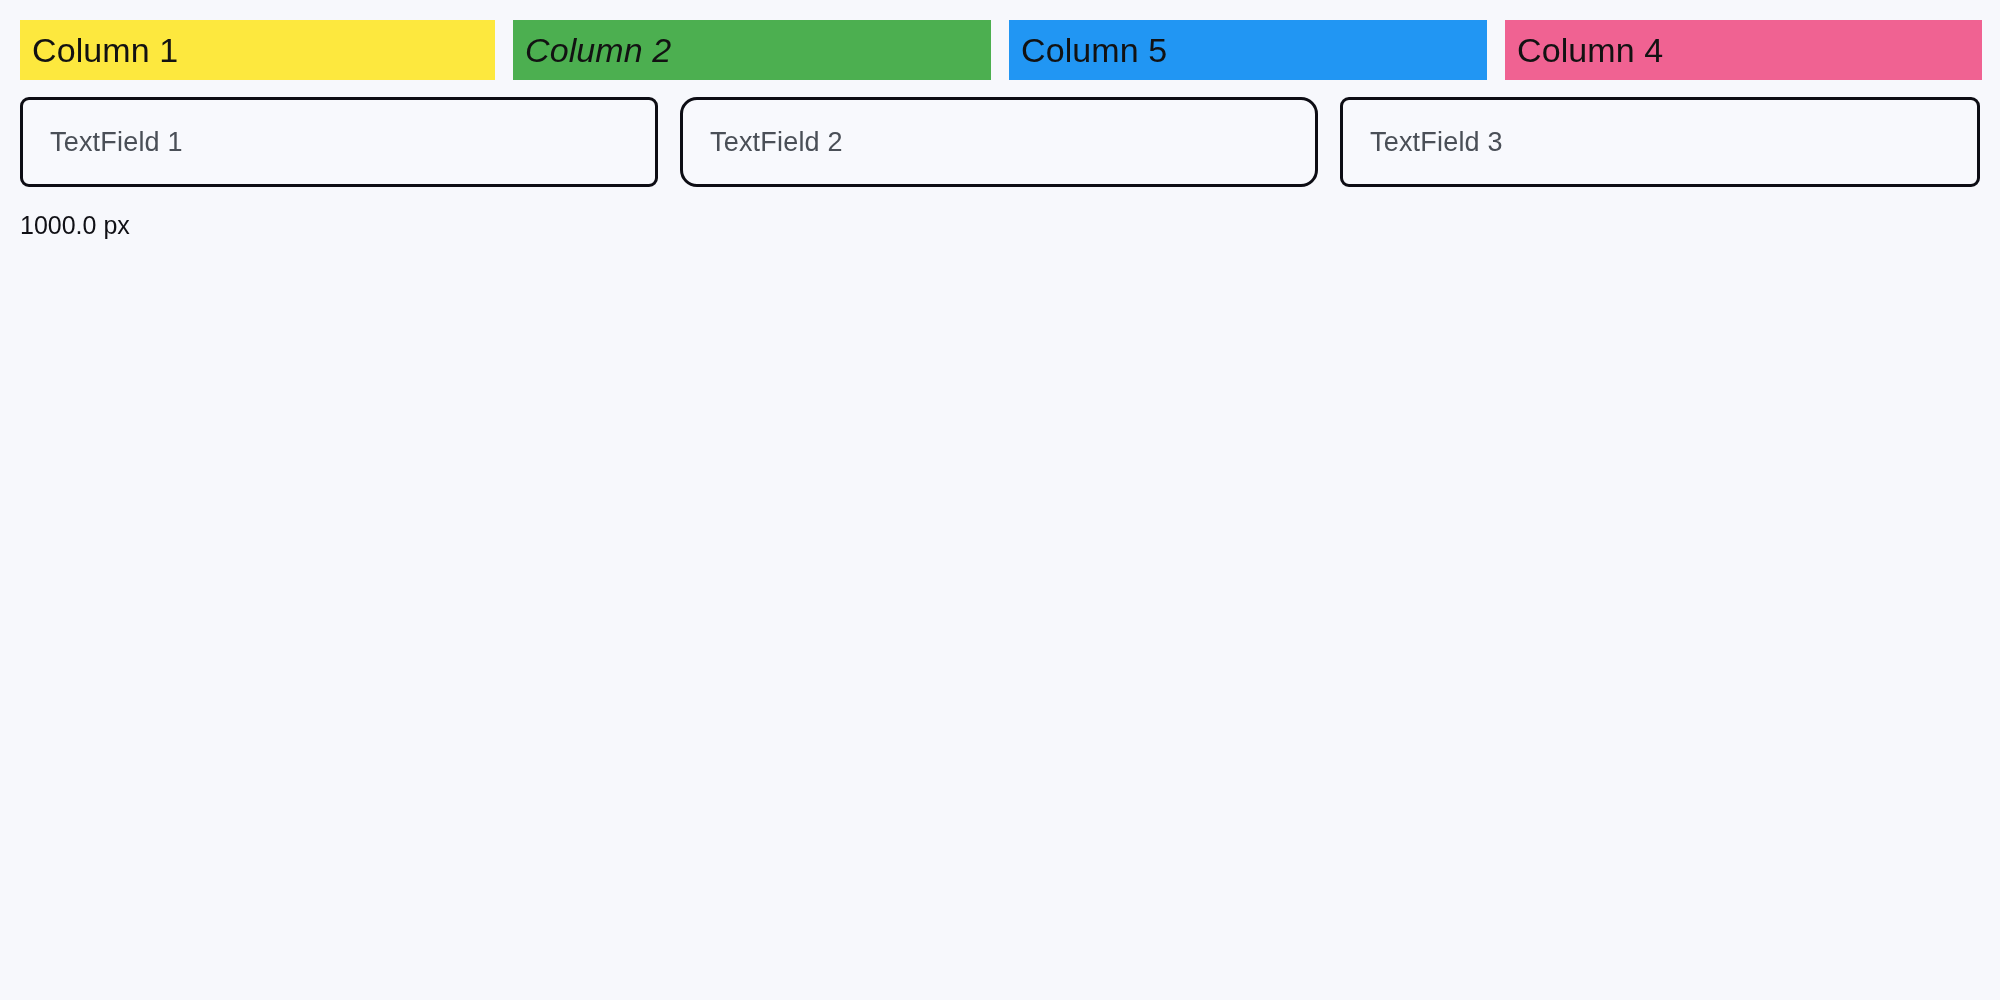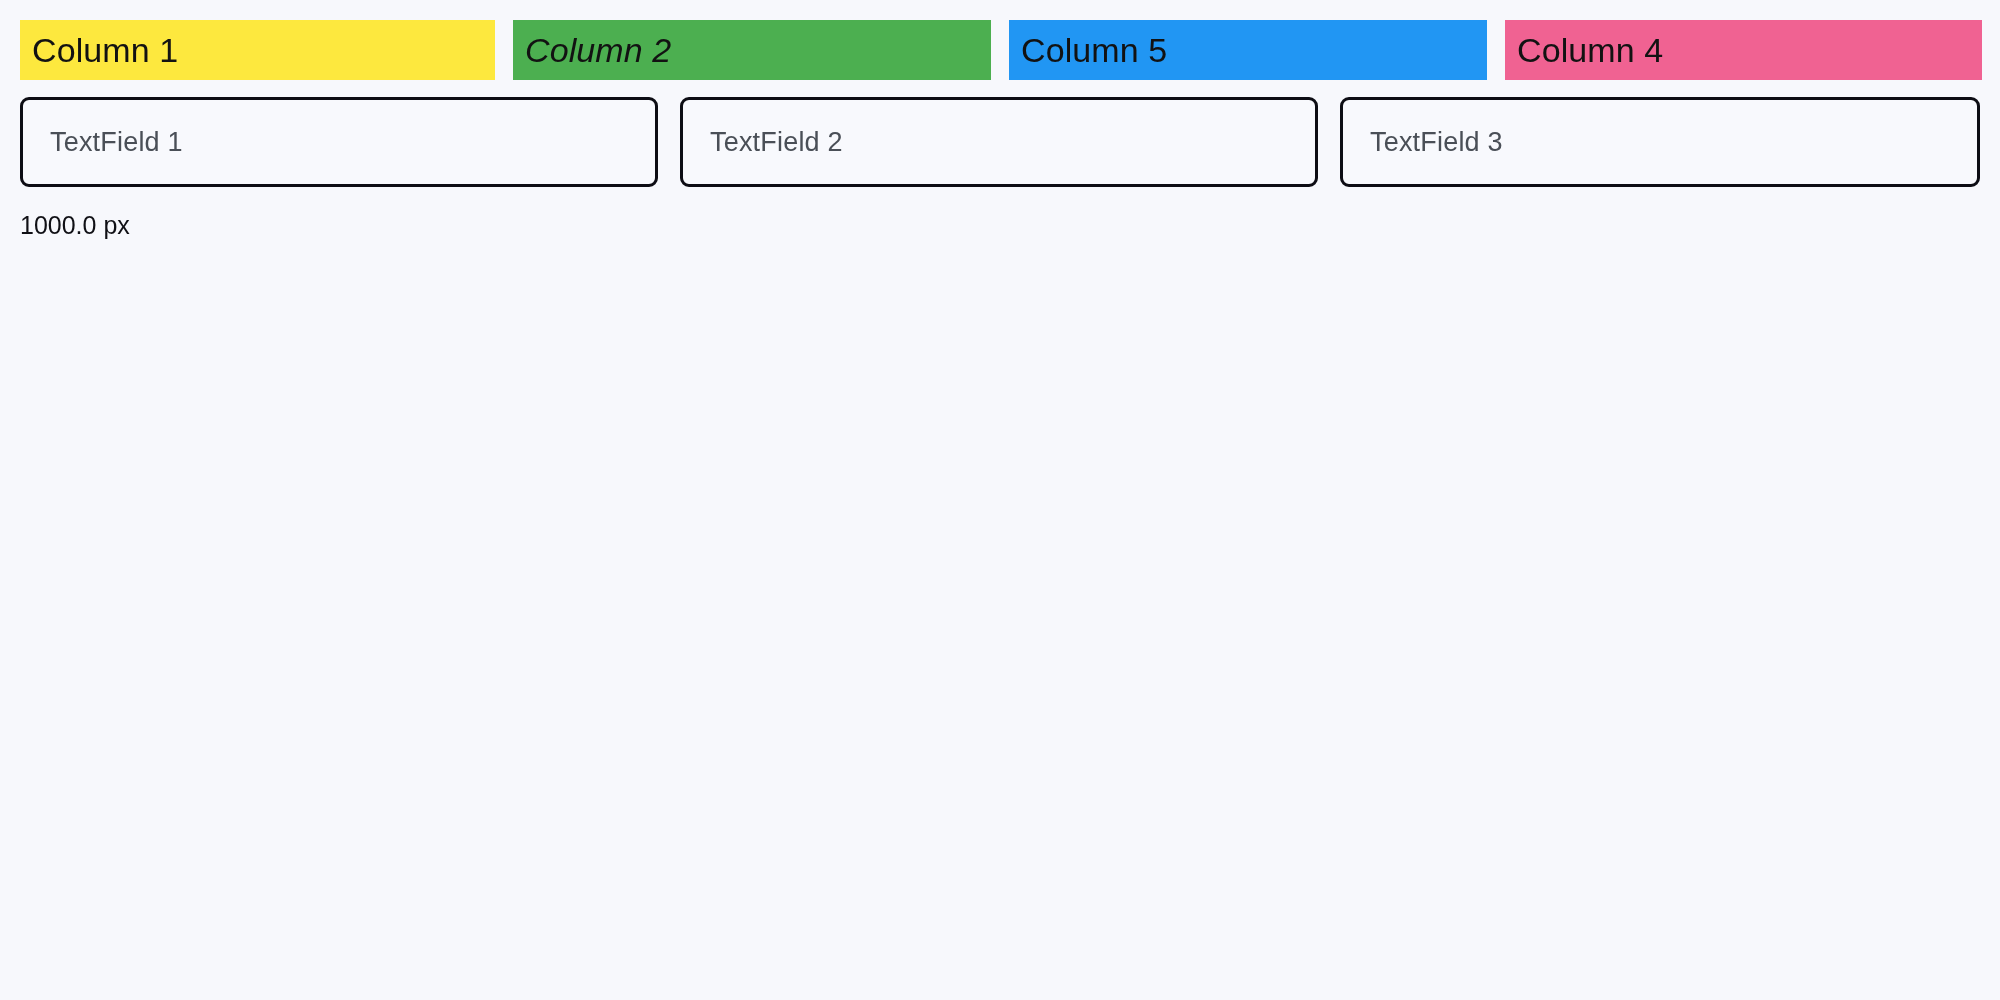--- a/index.html
+++ b/index.html
@@ -137,21 +137,21 @@
     </div>
 
   </div>
 
   <div class="textfields-row">
 
     <div class="textfield tf-1" style="border-color: rgb(13, 13, 20);">
       <span class="textfield-placeholder" style="color: rgb(74, 79, 87);">TextField 1</span>
     </div>
 
-    <div class="textfield tf-2" style="border-color: rgb(13, 13, 20);">
+    <div class="textfield tf-2" style="border-color: rgb(13, 13, 20); border-radius: 17px;">
       <span class="textfield-placeholder" style="color: rgb(74, 79, 87);">TextField 2</span>
     </div>
 
     <div class="textfield tf-3" style="border-color: rgb(13, 13, 20);">
       <span class="textfield-placeholder" style="color: rgb(74, 79, 87);">TextField 3</span>
     </div>
 
   </div>
 
   <div class="size-label-row">

